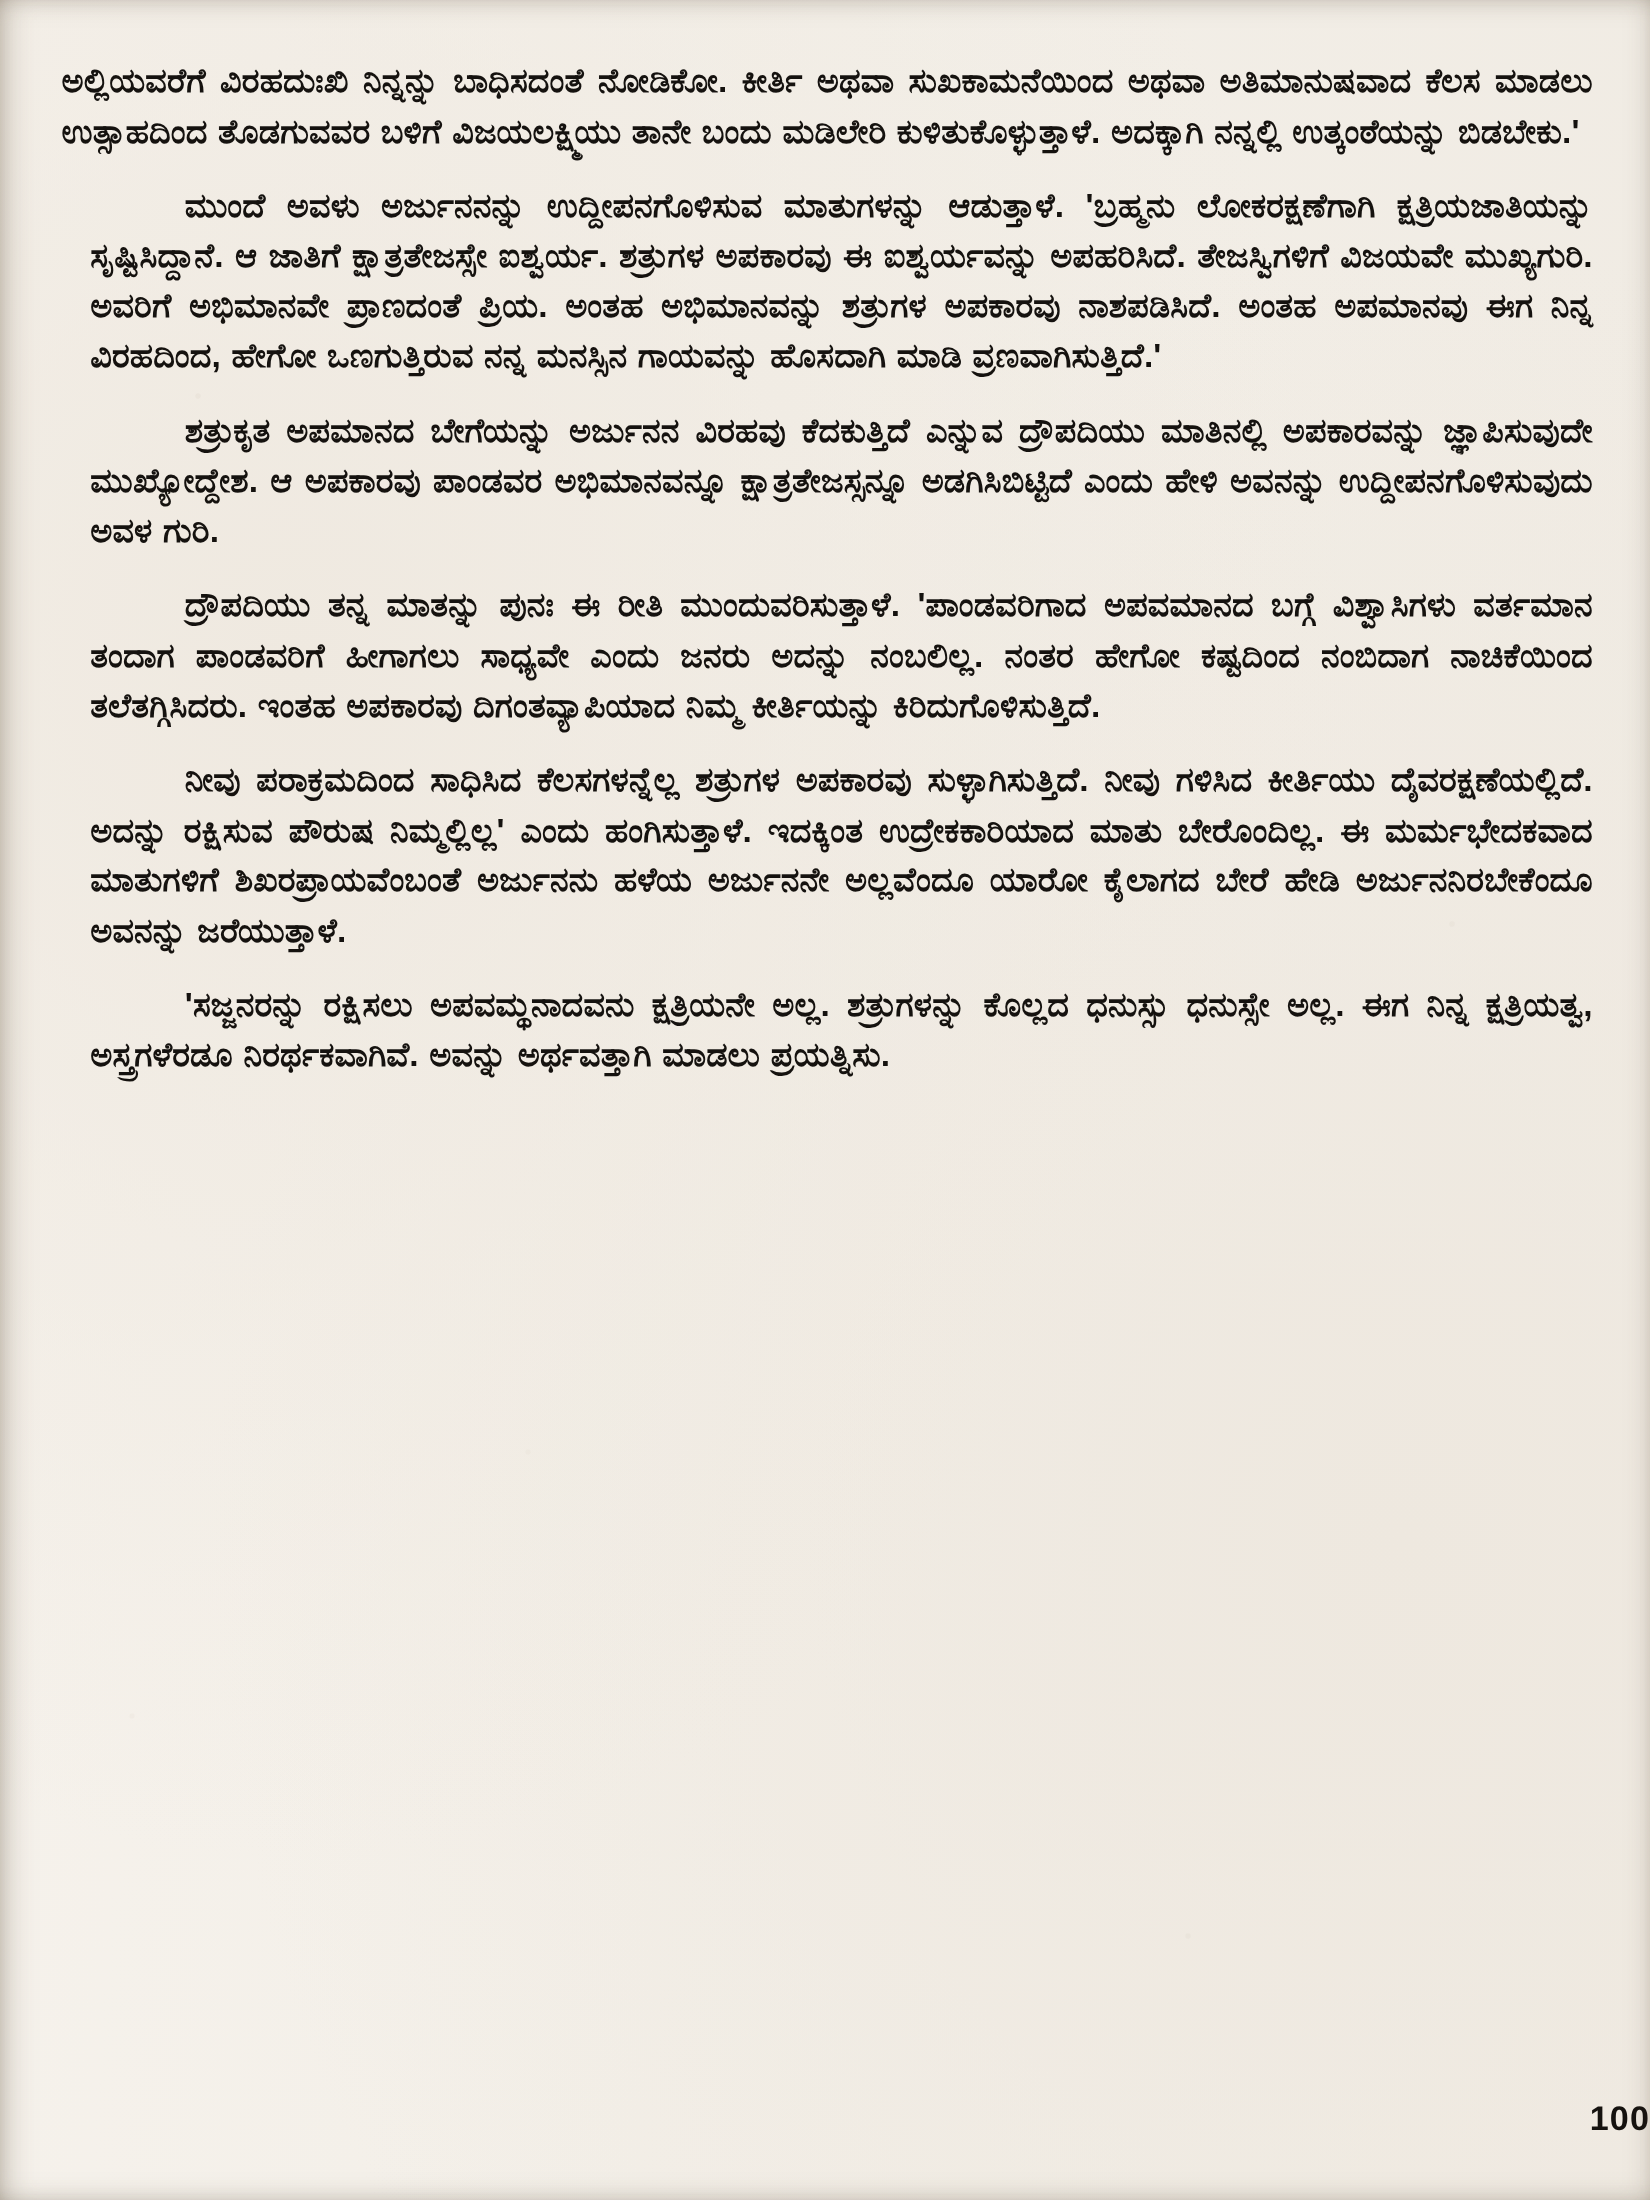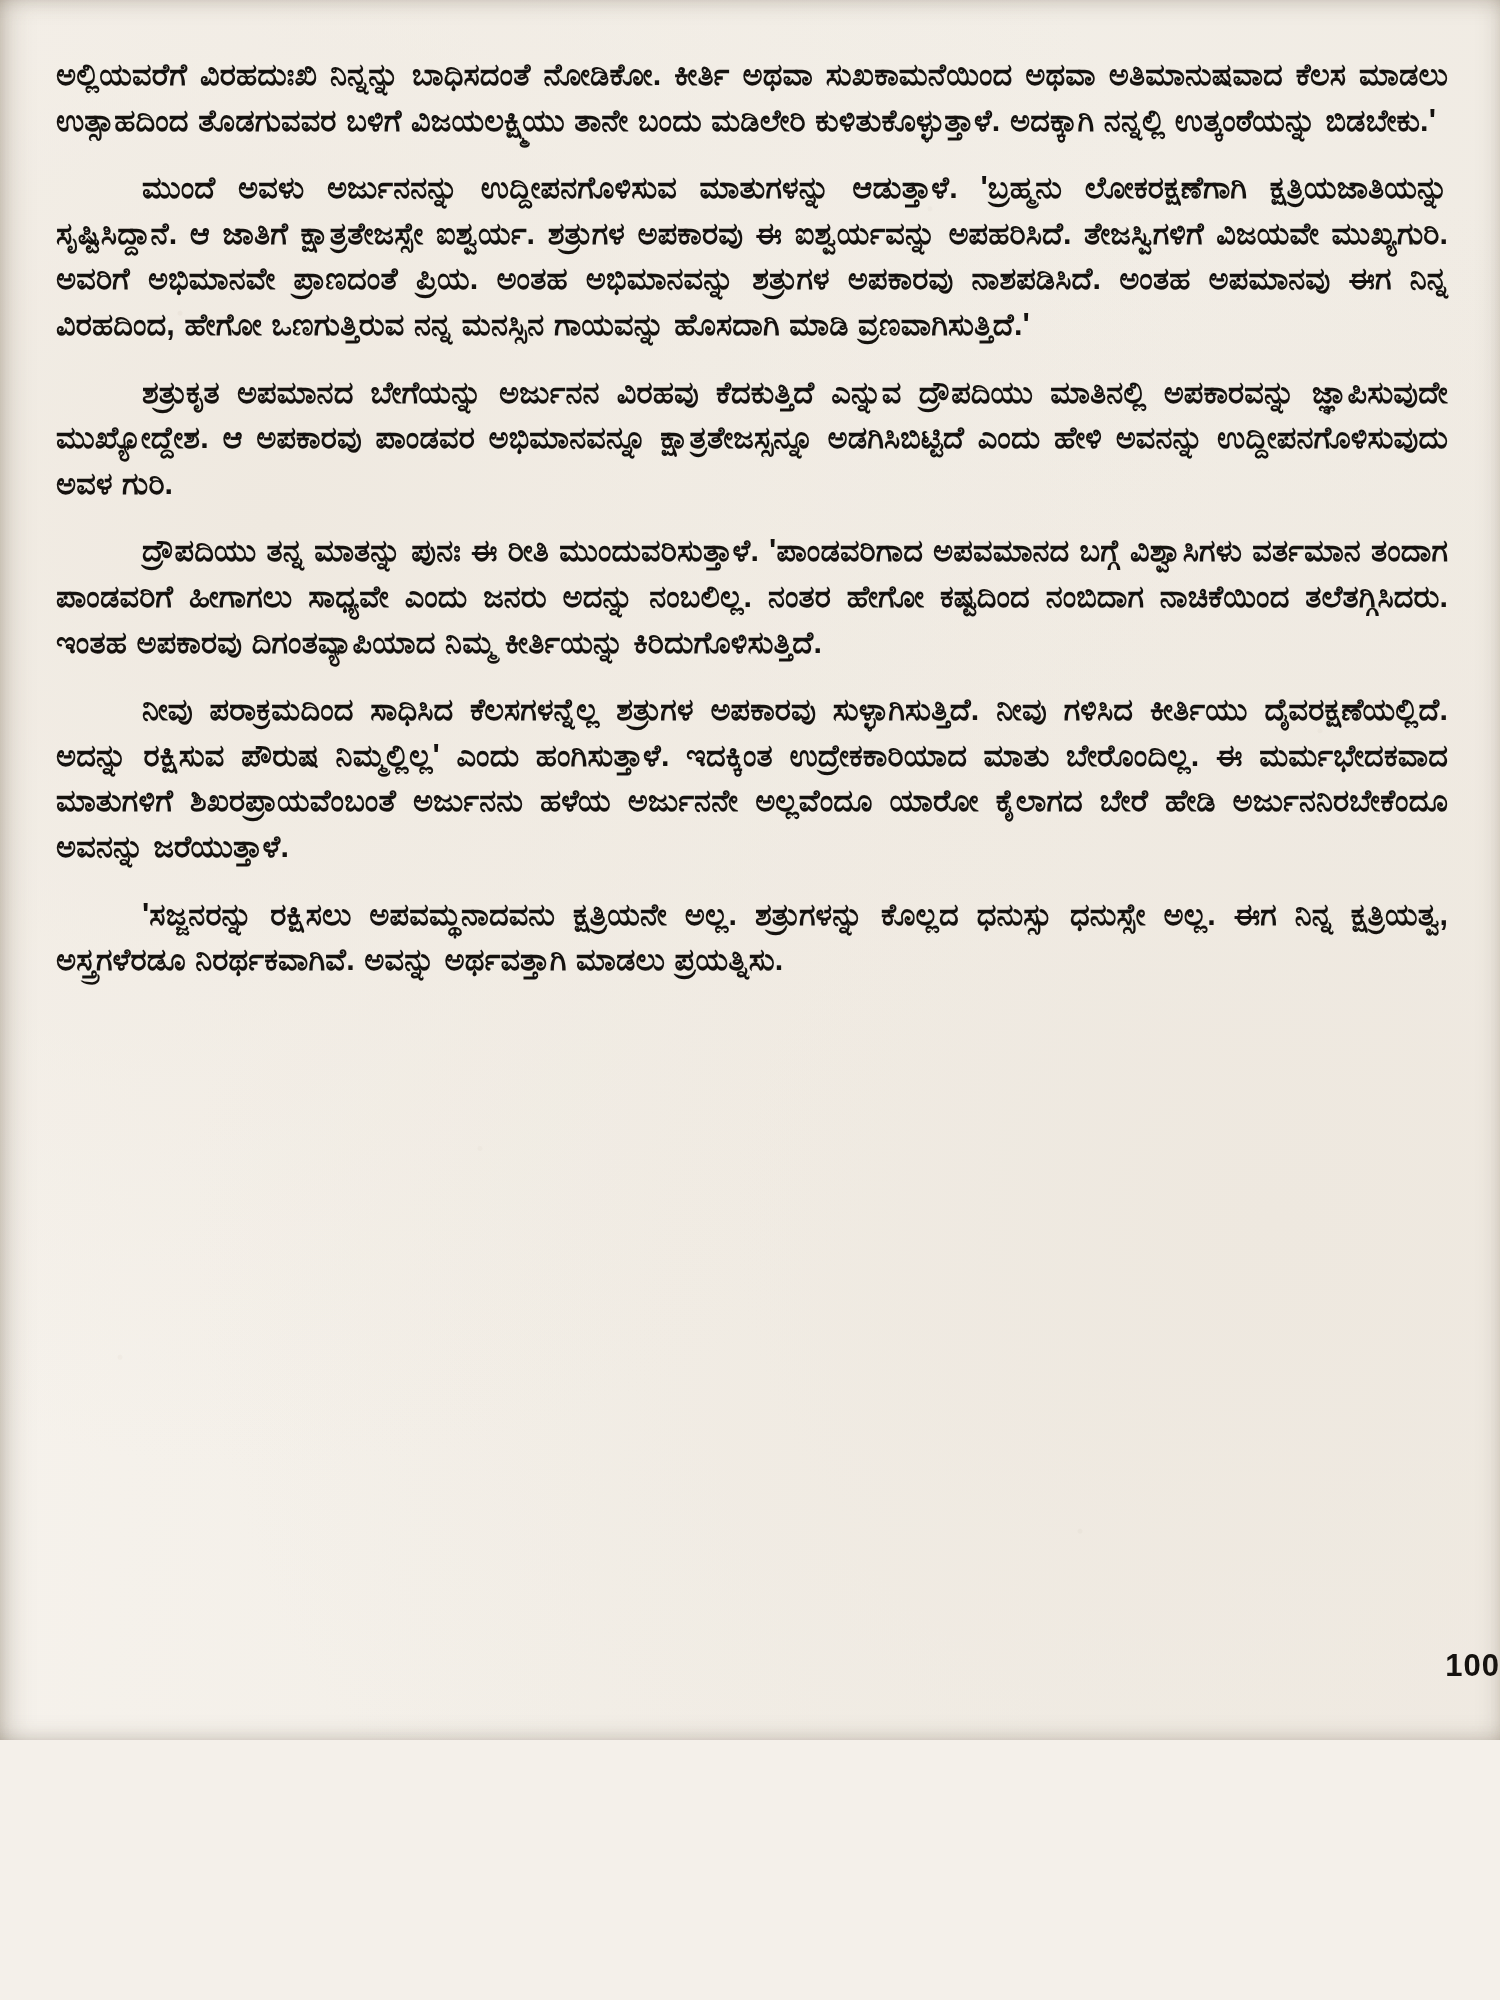--- a/index.html
+++ b/index.html
@@ -9,21 +9,21 @@
   body {
     width: 1500px;
     height: 2000px;
     background: #f4f0ea;
     font-family: "Liberation Sans", sans-serif;
     overflow: hidden;
   }
   .page {
     position: relative;
     width: 1500px;
-    height: 1740px;
+    height: 2000px;
     background:
       radial-gradient(ellipse at 18% 30%, #efe9e0 0%, rgba(239,233,224,0) 55%),
       radial-gradient(ellipse at 85% 70%, #eee8df 0%, rgba(238,232,223,0) 60%),
       linear-gradient(95deg, #f6f2ec 0%, #f3efe8 45%, #f0ebe3 100%);
     box-sizing: border-box;
   }
   
   .texture {
     position: absolute;
     inset: 0;
@@ -63,20 +63,21 @@
     word-spacing: 1px;
     font-family: "Liberation Sans", "DejaVu Sans", sans-serif;
     font-weight: 600;
     letter-spacing: .1px;
   }
   p.para + p.para {
     margin-top: 22px;
   }
   p.indent {
     text-indent: 86px;
+    margin-left: 26px;
   }
   .page-number {
     position: absolute;
     left: 0;
     right: 0;
     bottom: 56px;
     text-align: right;
     font-size: 31px;
     font-weight: 700;
     color: #15120f;

